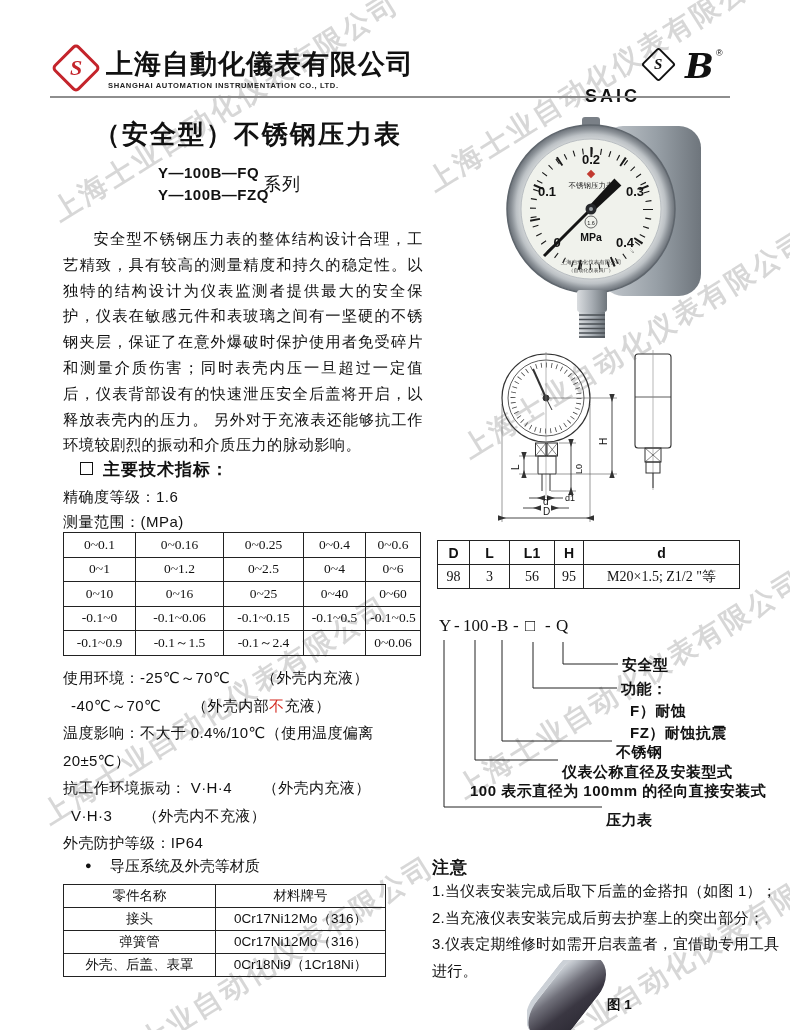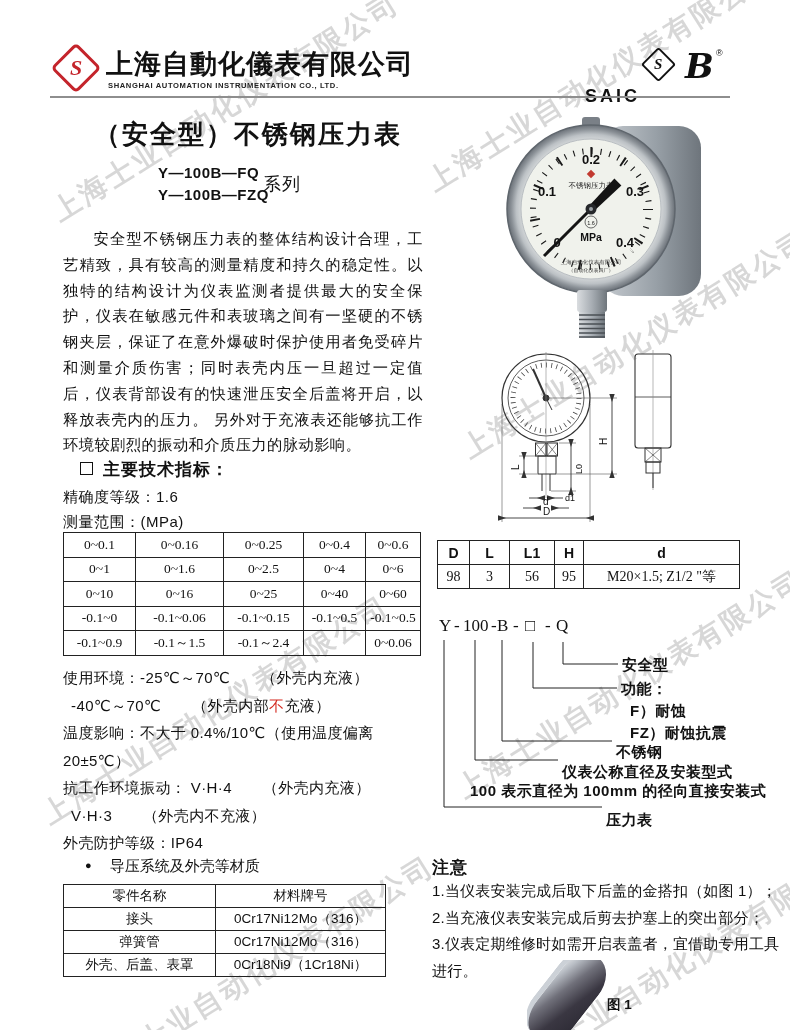--- a/index.html
+++ b/index.html
@@ -123,21 +123,21 @@
     <tbody>
         <tr>
       <td>0~0.1</td>
           <td>0~0.16</td>
           <td>0~0.25</td>
           <td>0~0.4</td>
           <td>0~0.6</td>
     </tr>
     <tr>
       <td>0~1</td>
-          <td>0~1.6</td>
+          <td>0~1.2</td>
           <td>0~2.5</td>
           <td>0~4</td>
           <td>0~6</td>
     </tr>
     <tr>
       <td>0~10</td>
           <td>0~16</td>
           <td>0~25</td>
           <td>0~40</td>
           <td>0~60</td>

